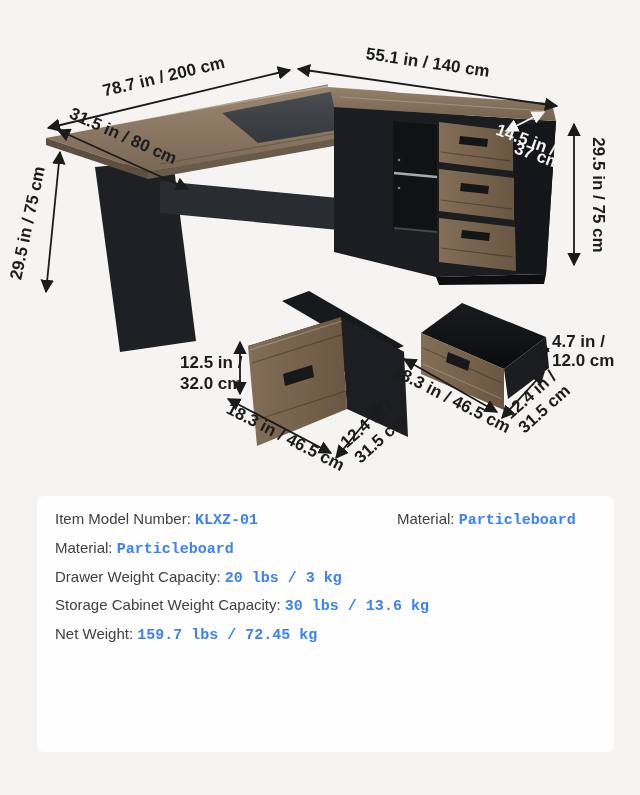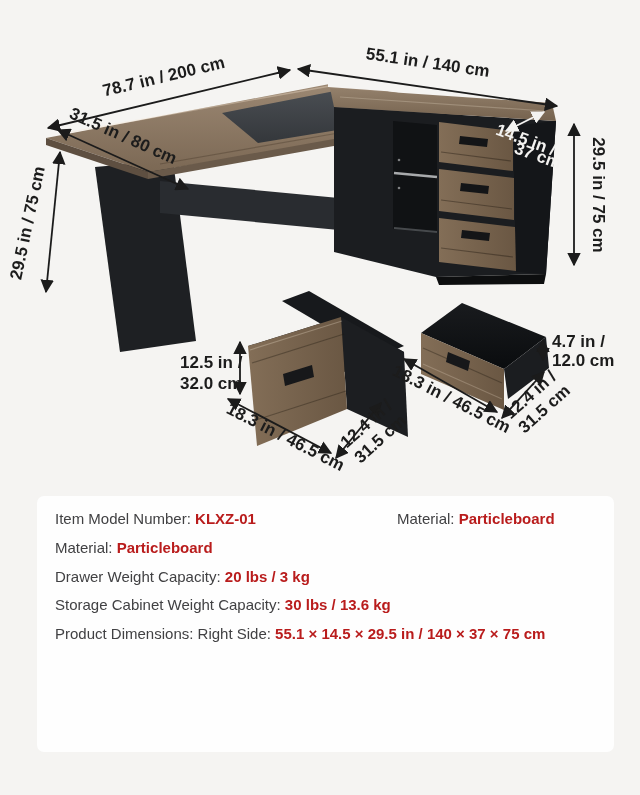--- a/index.html
+++ b/index.html
@@ -10,21 +10,21 @@
   .stage svg{position:absolute;left:0;top:0;}
   .dim{font-family:"Liberation Sans",sans-serif;font-size:17px;font-weight:600;fill:#1c1c1c;text-anchor:middle;}
   .dim.start{text-anchor:start;}
   .dim.white{fill:#f3f2f0;}
   .spec-card{
     position:absolute;left:37px;top:496px;width:577px;height:256px;
     background:#fefefe;border-radius:7px;box-sizing:border-box;
     padding:9px 0 0 18px;
   }
   .srow{height:28.8px;line-height:28.8px;font-size:15px;color:#414143;white-space:nowrap;position:relative;}
-  .srow .val{color:#b91c1c;font-weight:700;}
+  .srow .val{color:#3b82f6;font-weight:700;font-family:Liberation Mono, monospace;}
   .right-col{position:absolute;left:342px;top:0;}
 </style>
 </head>
 <body>
 
 <div class="stage">
 
   <svg width="640" height="495" viewBox="0 0 640 495">
     <defs>
       <marker id="mB" viewBox="0 0 10 10" refX="9" refY="5" markerWidth="7.5" markerHeight="7.5" orient="auto-start-reverse">
@@ -161,16 +161,16 @@
     <div class="srow">
       <span>Material: </span><span class="val">Particleboard</span>
     </div>
     <div class="srow">
       <span>Drawer Weight Capacity:  </span><span class="val">20 lbs / 3 kg</span>
     </div>
     <div class="srow">
       <span>Storage Cabinet Weight Capacity: </span><span class="val">30 lbs / 13.6 kg</span>
     </div>
     <div class="srow">
-      <span>Product Dimensions: Right Side: </span><span class="val">55.1 × 14.5 × 29.5 in / 140 × 37 × 75 cm</span>
+      <span>Net Weight: </span><span class="val">159.7 lbs / 72.45 kg</span>
     </div>
   </div>
 </div>
 
 </body></html>

